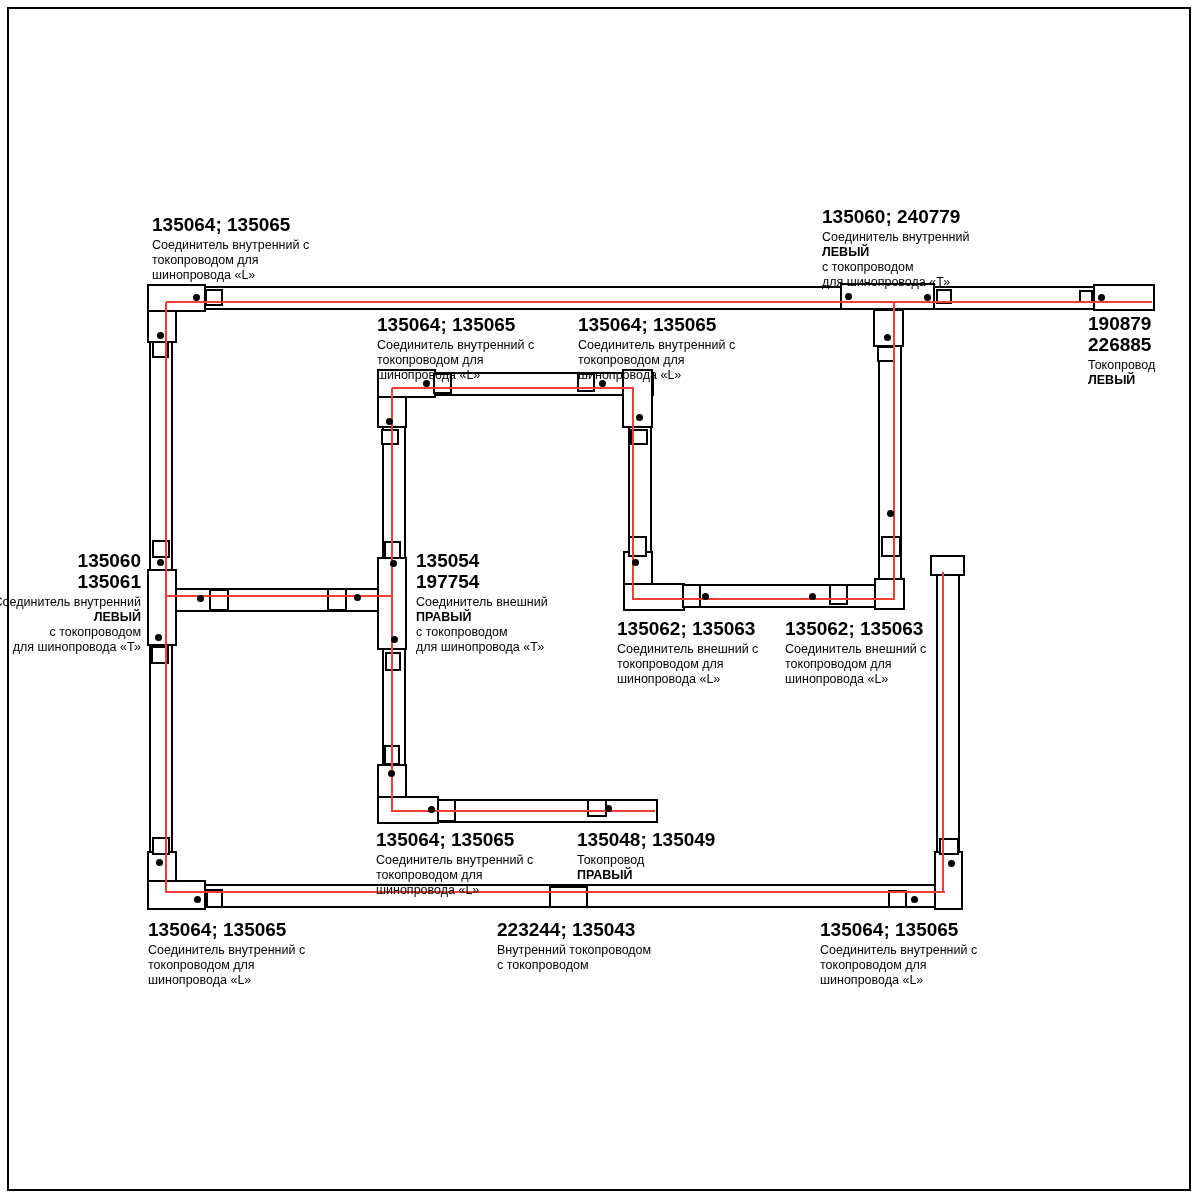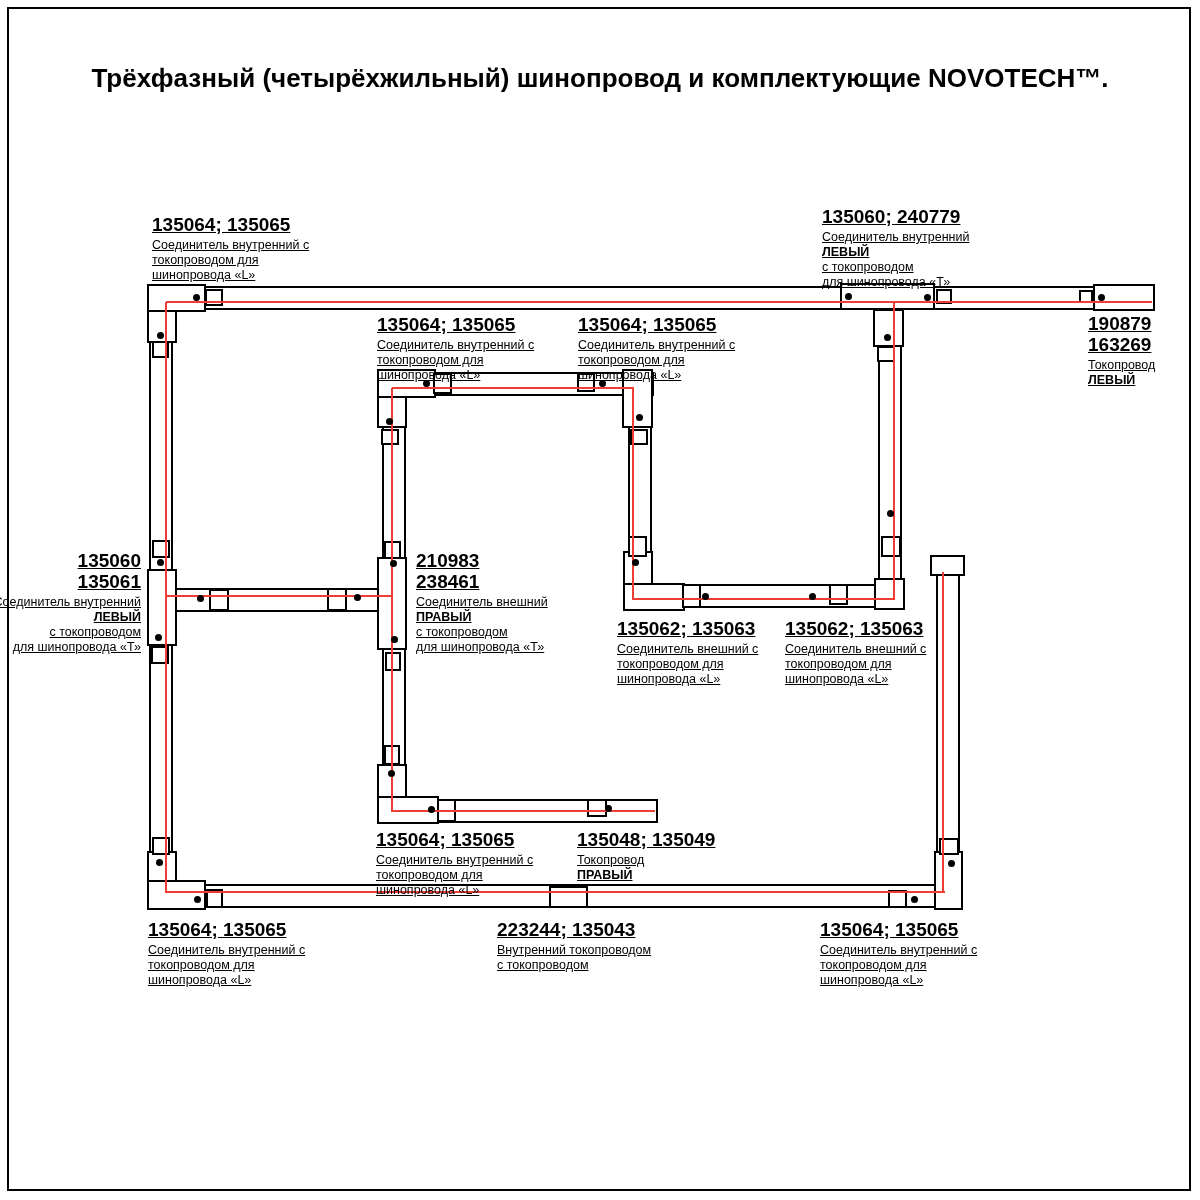--- a/index.html
+++ b/index.html
@@ -6,33 +6,32 @@
   #canvas{position:relative;width:1200px;height:1200px;background:#fff;overflow:hidden;}
   .frame{position:absolute;left:7px;top:7px;width:1184px;height:1184px;border:2px solid #000;box-sizing:border-box;z-index:0;}
   .pagetitle{position:absolute;left:0;width:1200px;text-align:center;font-weight:bold;font-size:26px;line-height:32px;z-index:7;}
   .t1{top:62px;} .t2{top:102px;}
   .piece{position:absolute;background:#fff;border:2px solid #000;box-sizing:border-box;}
   .track{z-index:1;}
   .joint{z-index:2;}
   .sq{z-index:3;}
   .red{position:absolute;z-index:4;}
   .dot{position:absolute;width:7px;height:7px;border-radius:50%;background:#000;z-index:5;}
-  .plabel{position:absolute;z-index:6;text-decoration:underline;}
+  .plabel{position:absolute;z-index:6;}
   .plabel.right{text-align:right;}
   .plabel .tl{font-size:19px;font-weight:bold;line-height:21px;white-space:nowrap;letter-spacing:0;}
   .plabel .dl{font-size:12.5px;line-height:15px;white-space:nowrap;}
   .plabel .dl.b{font-weight:bold;}
   .plabel .descwrap{margin-top:3px;}
 </style>
 </head>
 <body>
 
 <div id="canvas">
   <div class="frame"></div>
-  <div class="pagetitle t1">Трёхфазный (четырёхжильный) шинопровод и комплектующие NOVOTECH™.</div>
   <div id="diagram" style="position:absolute;left:0;top:0;width:1200px;height:1200px;">
       <div class="piece track" style="left: 149px; top: 286px; width: 946px; height: 24px; border-color: rgb(0, 0, 0);"></div>
       <div class="piece track" style="left: 1093px; top: 284px; width: 62px; height: 27px; border-color: rgb(0, 0, 0);"></div>
       <div class="piece track" style="left: 149px; top: 286px; width: 24px; height: 624px; border-color: rgb(0, 0, 0);"></div>
       <div class="piece track" style="left: 149px; top: 884px; width: 813px; height: 24px; border-color: rgb(0, 0, 0);"></div>
       <div class="piece track" style="left: 936px; top: 572px; width: 24px; height: 312px; border-color: rgb(0, 0, 0);"></div>
       <div class="piece track" style="left: 930px; top: 555px; width: 35px; height: 21px; border-color: rgb(0, 0, 0);"></div>
       <div class="piece track" style="left: 173px; top: 588px; width: 210px; height: 24px; border-color: rgb(0, 0, 0);"></div>
       <div class="piece track" style="left: 382px; top: 372px; width: 24px; height: 451px; border-color: rgb(0, 0, 0);"></div>
       <div class="piece track" style="left: 382px; top: 372px; width: 272px; height: 24px; border-color: rgb(0, 0, 0);"></div>
@@ -134,21 +133,21 @@
         <div class="tl">135060; 240779</div>
         <div class="descwrap">
           <div class="dl">Соединитель внутренний</div>
           <div class="dl b">ЛЕВЫЙ</div>
           <div class="dl">с токопроводом</div>
           <div class="dl">для шинопровода «Т»</div>
         </div>
       </div>
       <div class="plabel" style="top: 313px; left: 1088px;">
         <div class="tl">190879</div>
-        <div class="tl">163269</div>
+        <div class="tl">226885</div>
         <div class="descwrap">
           <div class="dl">Токопровод</div>
           <div class="dl b">ЛЕВЫЙ</div>
         </div>
       </div>
       <div class="plabel" style="top: 314px; left: 377px;">
         <div class="tl">135064; 135065</div>
         <div class="descwrap">
           <div class="dl">Соединитель внутренний с</div>
           <div class="dl">токопроводом для</div>
@@ -167,22 +166,22 @@
         <div class="tl">135060</div>
         <div class="tl">135061</div>
         <div class="descwrap">
           <div class="dl">Соединитель внутренний</div>
           <div class="dl b">ЛЕВЫЙ</div>
           <div class="dl">с токопроводом</div>
           <div class="dl">для шинопровода «Т»</div>
         </div>
       </div>
       <div class="plabel" style="top: 550px; left: 416px;">
-        <div class="tl">210983</div>
-        <div class="tl">238461</div>
+        <div class="tl">135054</div>
+        <div class="tl">197754</div>
         <div class="descwrap">
           <div class="dl">Соединитель внешний</div>
           <div class="dl b">ПРАВЫЙ</div>
           <div class="dl">с токопроводом</div>
           <div class="dl">для шинопровода «Т»</div>
         </div>
       </div>
       <div class="plabel" style="top: 618px; left: 617px;">
         <div class="tl">135062; 135063</div>
         <div class="descwrap">

